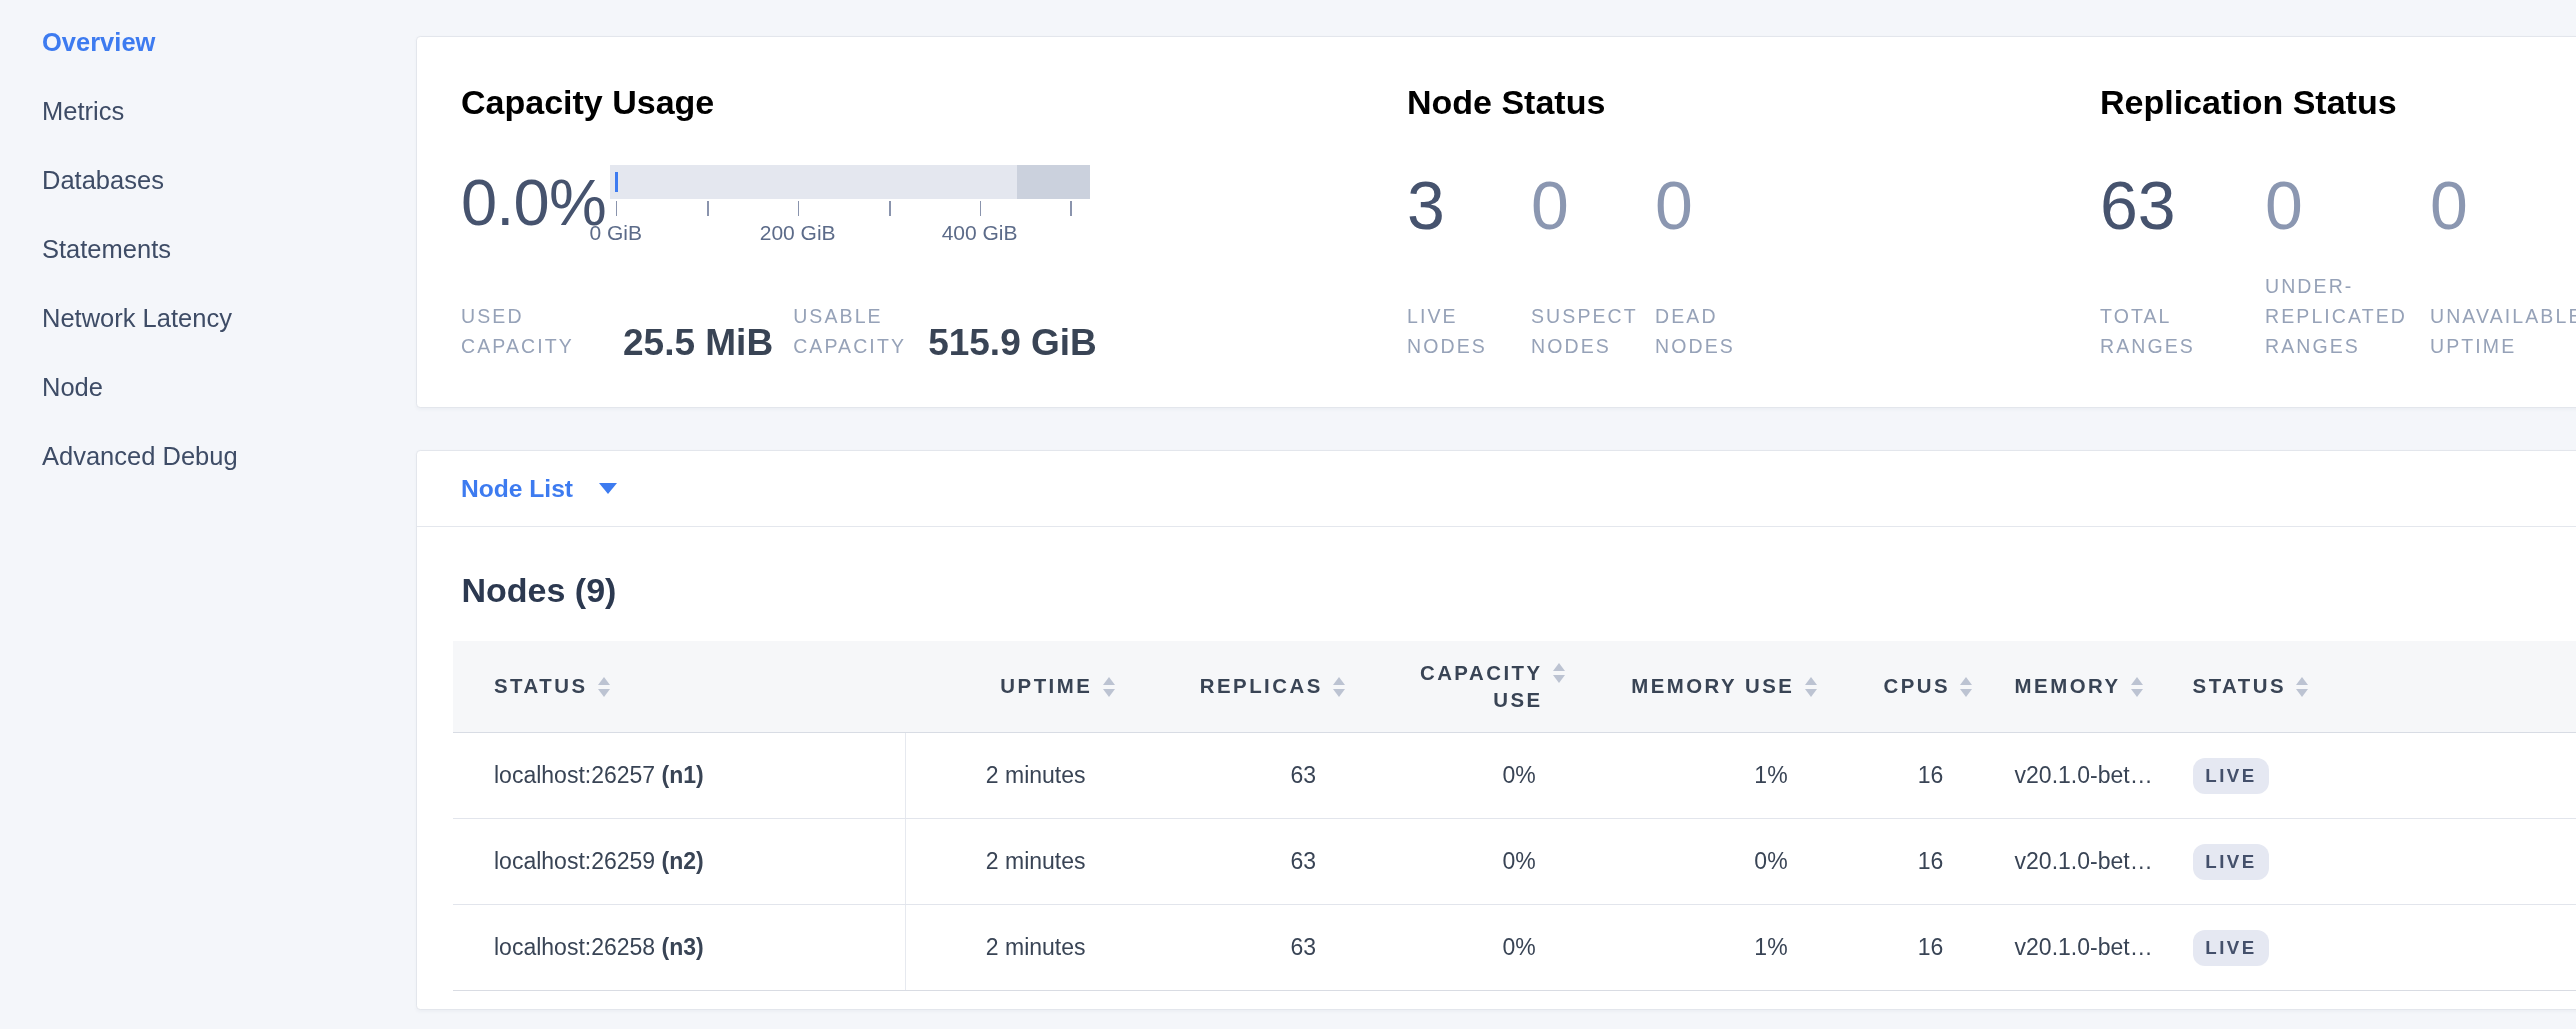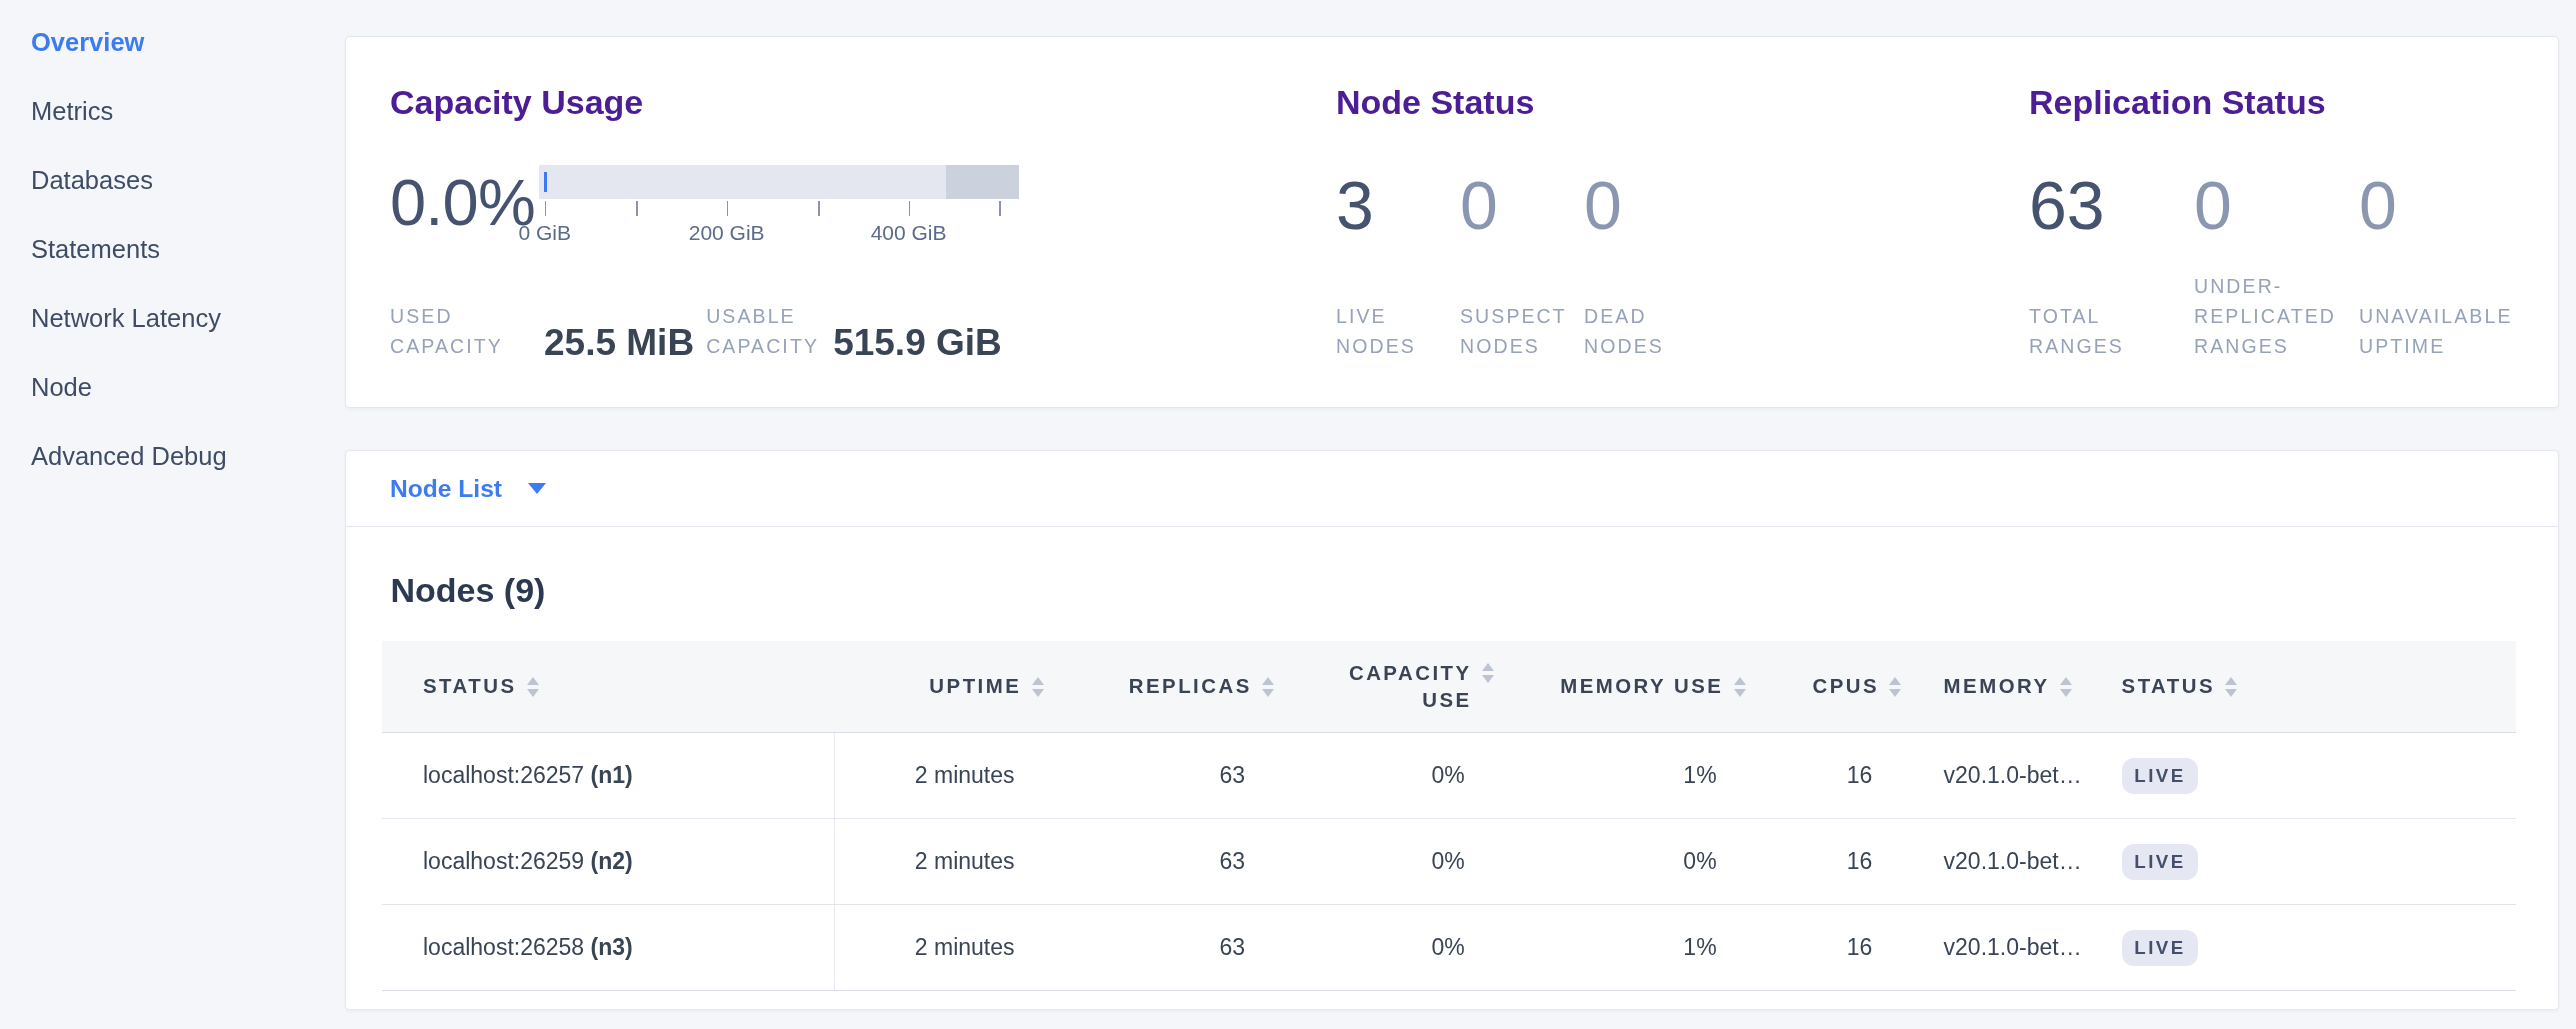--- a/index.html
+++ b/index.html
@@ -6,60 +6,60 @@
   html,body { width:2576px; height:1030px; }
   body {
     background:#f4f6fa;
     font-family:"Liberation Sans", sans-serif;
     color:#394455;
     overflow:hidden;
   }
   .page { display:flex; width:100%; height:100%; }
 
   
-  .sidebar { width:345px; flex:none; padding:25.5px 0 0 31px; }
+  .sidebar { width:405px; flex:none; padding:25.5px 0 0 31px;margin-left:11px; }
   .sidebar a {
     display:block; font-size:25.5px; line-height:32px; margin-bottom:37px;
     color:#3e4c66; text-decoration:none; cursor:pointer;
   }
   .sidebar a.active { color:#3d7bf0; font-weight:700; }
 
   
   .main { flex:1; margin-right:17px; }
   .card {
     background:#ffffff; border:0.8px solid #e3e6ec; border-radius:4.2px;
     box-shadow:0 1.7px 3.4px rgba(60,70,90,0.04);
   }
 
   
   .card-summary { margin-top:36px; height:372px; padding:45px 34px 48px 44px; }
   .summary-inner { display:flex; height:279px; }
   .summary-section { display:flex; flex-direction:column; }
   .sec-capacity { width:946px; flex:none; }
   .sec-nodes    { width:693px;  flex:none; }
   .sec-repl     { flex:1; }
-  .sec-title { font-size:34px; line-height:41px; font-weight:600; color:#4c1d95; }
+  .sec-title { font-size:34px; line-height:41px; font-weight:600; color:#000000; }
 
   
   .cap-row { display:flex; margin-top:42px; height:93px; }
   .cap-percent { width:149px; flex:none; font-size:65px; font-weight:500; color:#46536e; letter-spacing:-0.8px; }
   .cap-chart { width:480px; flex:none; }
   .meter-bar { position:relative; width:480px; height:34px; background:#e4e7ef; }
   .meter-dark { position:absolute; right:0; top:0; height:100%; width:15.2%; background:#cbd1dd; }
   .meter-used { position:absolute; left:5.1px; top:22%; height:56%; width:3.4px; background:#3d7bf0; }
   .meter-ticks { position:relative; height:18.7px; }
   .meter-ticks i { position:absolute; top:1.7px; width:1.7px; height:15.3px; background:#8a94ad; }
   .meter-labels { position:relative; height:27px; margin-top:3.4px; }
   .meter-labels span {
     position:absolute; transform:translateX(-50%);
     font-size:21px; color:#5c6b89; white-space:nowrap;
   }
 
   
-  .cap-stats { margin-top:auto; display:flex; align-items:flex-end; }
+  .cap-stats { margin-top:auto; display:flex; align-items:flex-end;gap:8px; }
   .stat-label {
     font-size:19.5px; letter-spacing:2.1px; line-height:30px; color:#96a2b8;
   }
   .cap-stat-label-1 { width:154px; flex:none; }
   .cap-stat-label-2 { width:127px; flex:none; }
   .cap-stat-value { font-size:37px; font-weight:700; color:#394455; line-height:37px; margin-right:12px; white-space:nowrap; }
 
   
   .num-row { display:flex; margin-top:48px; }
   .bignum { font-size:68px; line-height:68px; font-weight:500; color:#46536e; }

